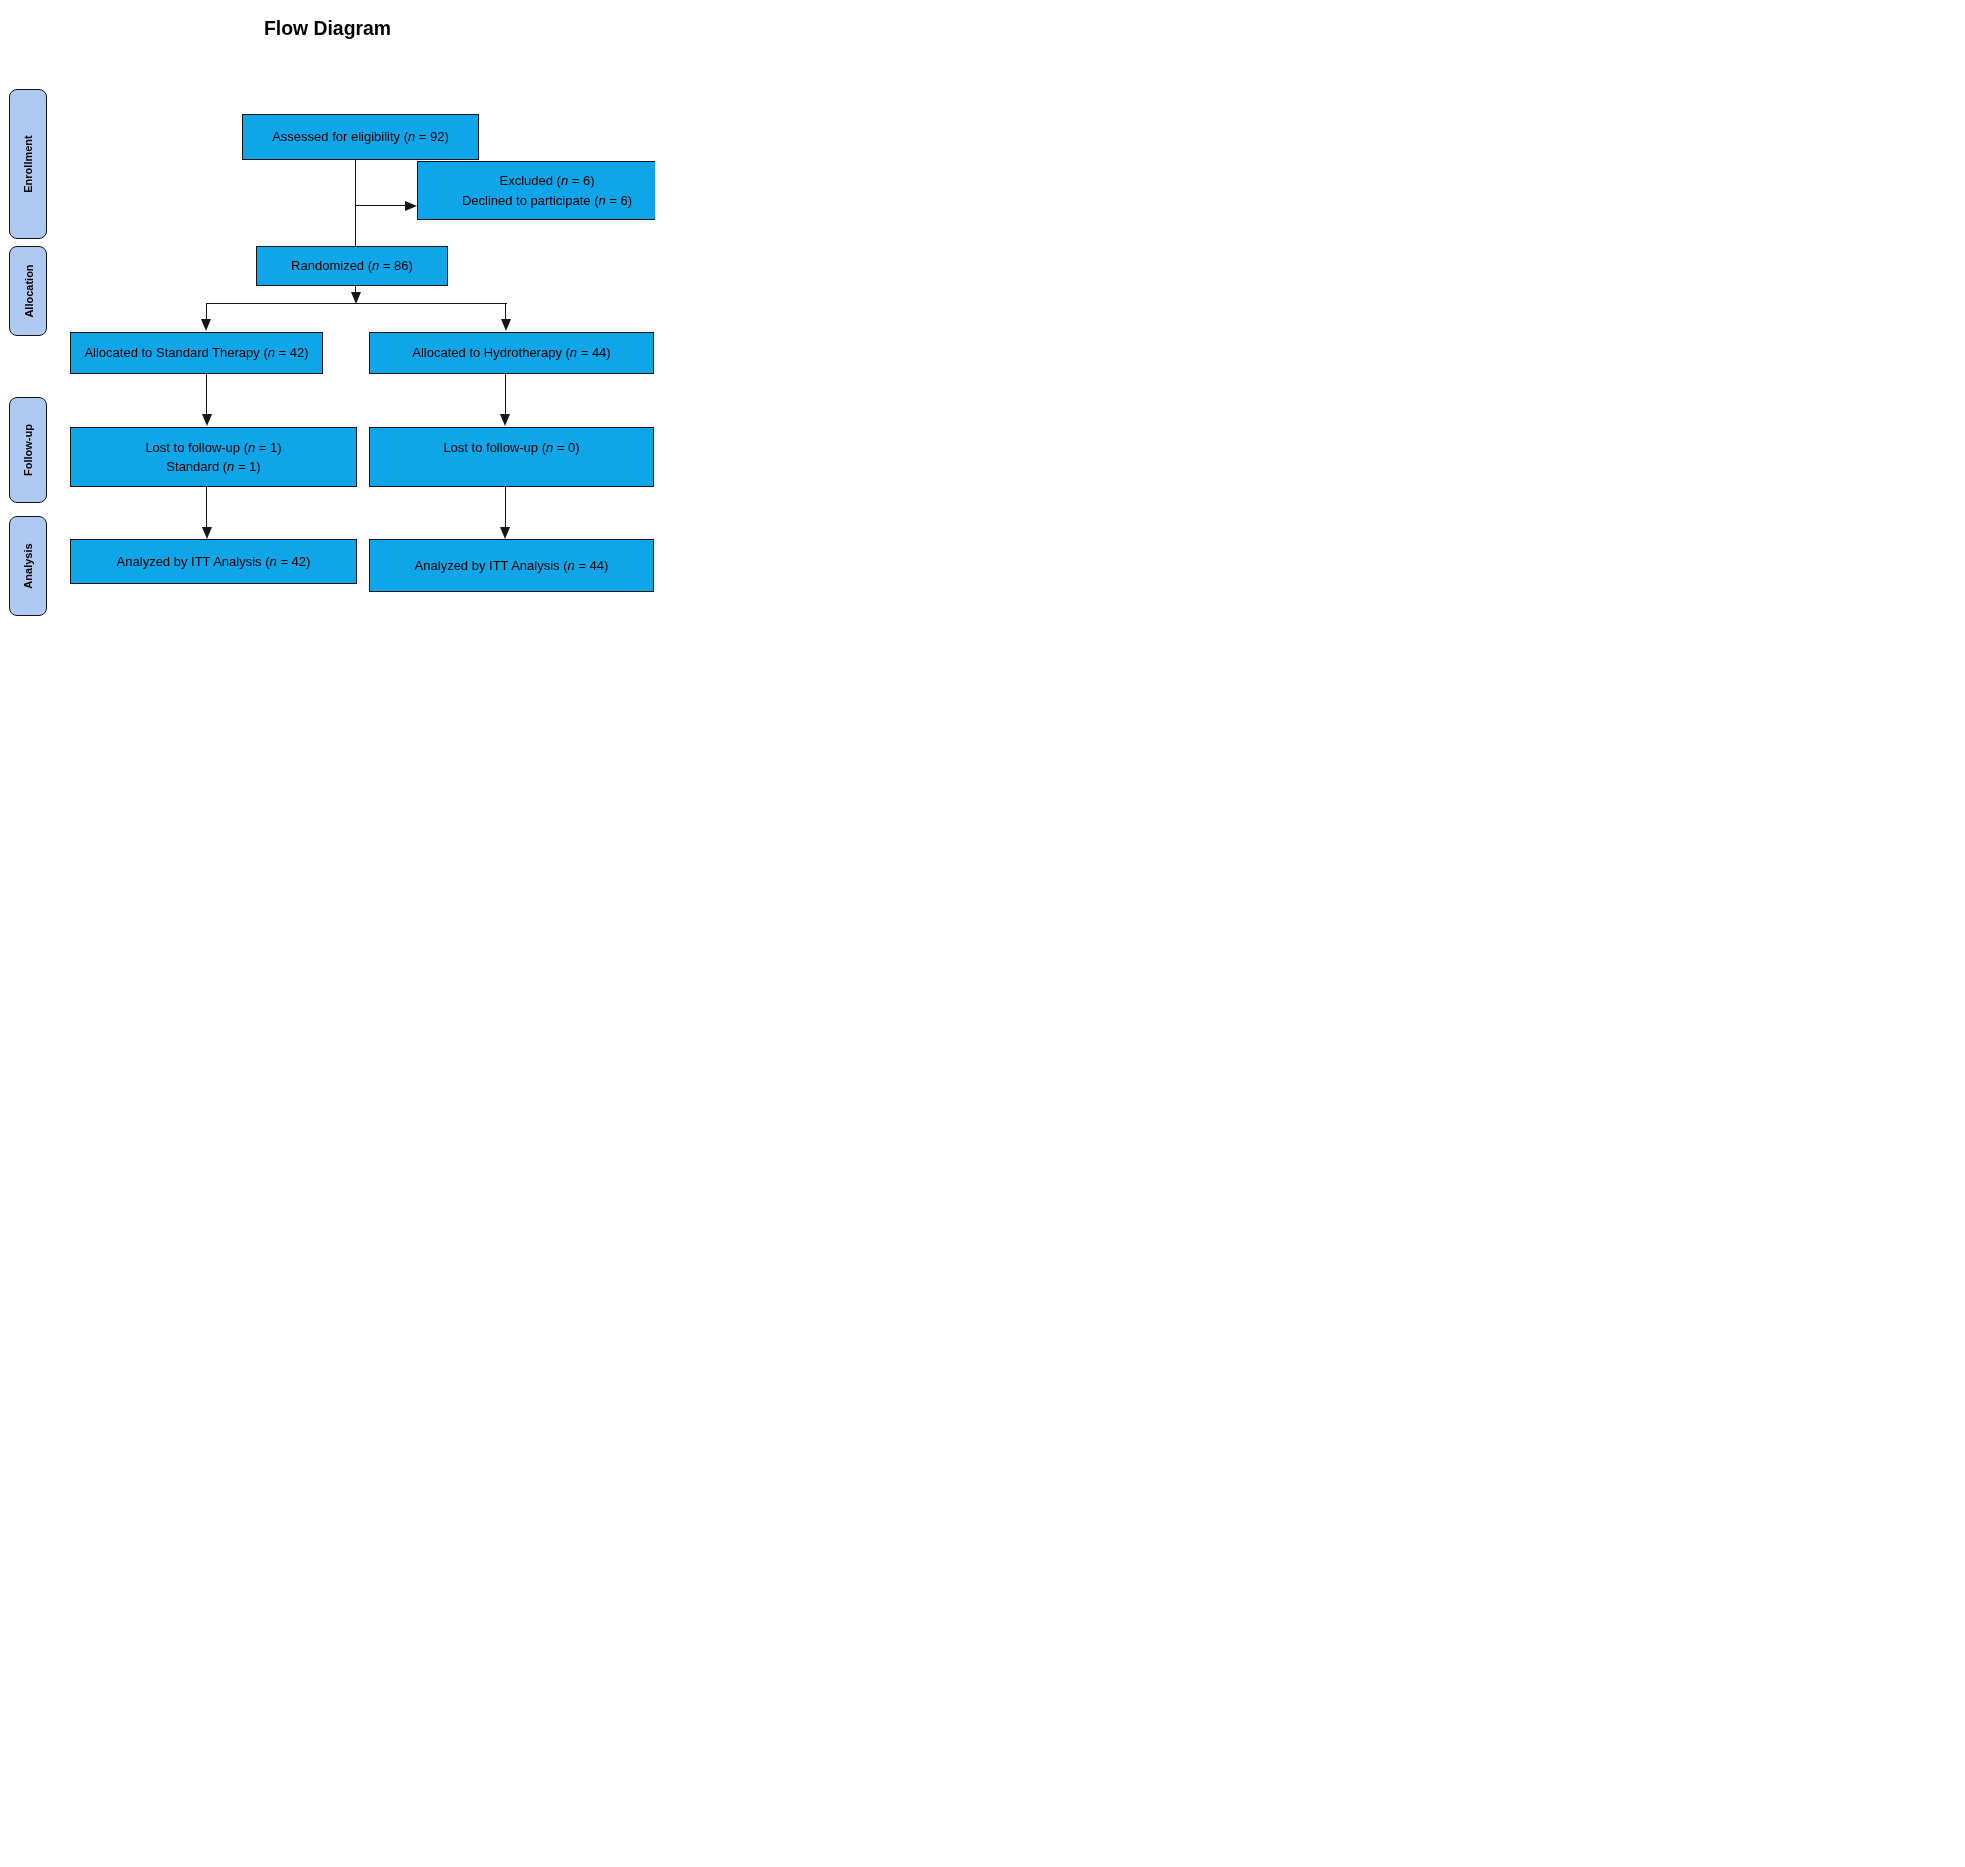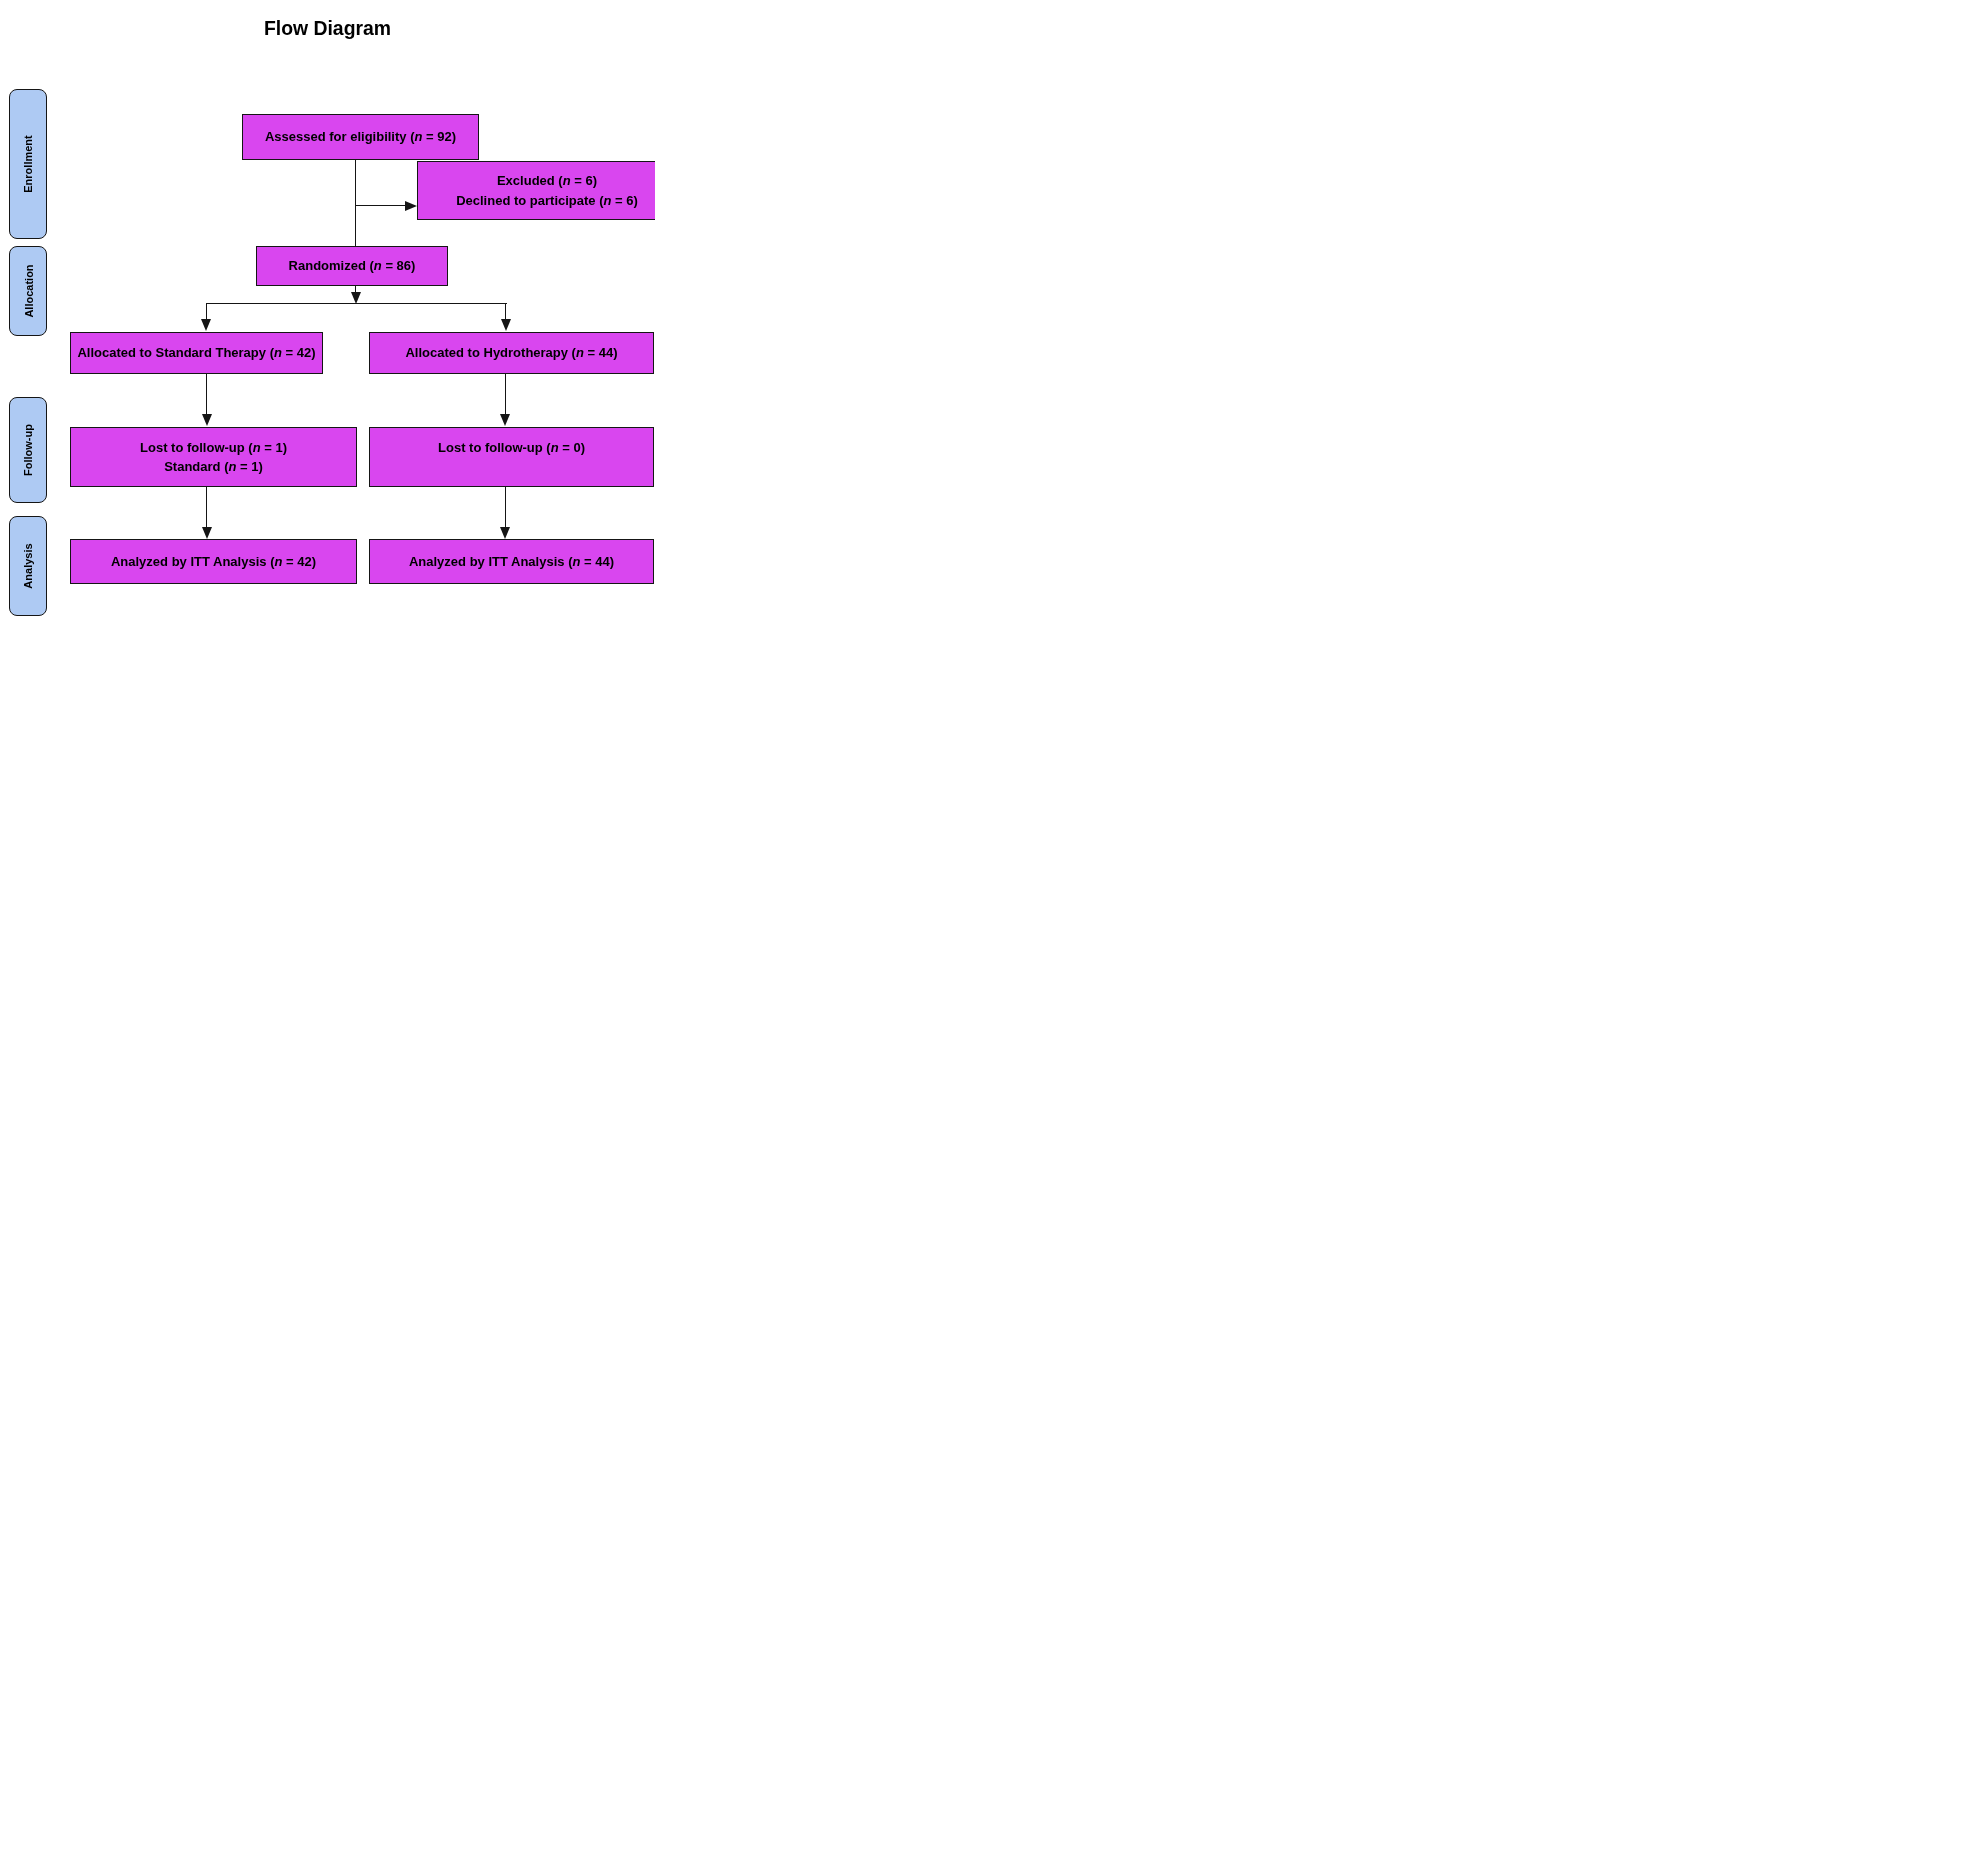--- a/index.html
+++ b/index.html
@@ -43,33 +43,32 @@
   .phase .vtext {
     transform: rotate(-90deg);
     white-space: nowrap;
     font-size: 11px;
     font-weight: bold;
     color: #000000;
   }
   
   .box {
     position: absolute;
-    background: #d946ef;
+    background: #0ea5e9;
     border: 1.1px solid #151515;
     box-sizing: border-box;
     display: flex;
     flex-direction: column;
     align-items: center;
     justify-content: center;
     text-align: center;
     font-size: 13px;
     line-height: 19.4px;
     color: #000000;
     padding: 0 14px;
-    font-weight: bold;
   }
   .box .line { white-space: nowrap; }
   .box.align-top {
     justify-content: flex-start;
     padding-top: 9.7px;
   }
   
   .vline, .hline {
     position: absolute;
     background: #151515;
@@ -163,18 +162,18 @@
   </div>
 
   <div class="box align-top" style="left:369px; top:427px; width:285px; height:60px;">
     <div class="line"><span>Lost to follow-up (</span><i>n</i><span> = 0)</span></div>
   </div>
 
   <div class="box" style="left:70px; top:539px; width:287px; height:45px;">
     <div class="line"><span>Analyzed by ITT Analysis (</span><i>n</i><span> = 42)</span></div>
   </div>
 
-  <div class="box" style="left:369px; top:539px; width:285px; height:45px;">
+  <div class="box" style="left:369px; top:539px; width:285px; height:53px;">
     <div class="line"><span>Analyzed by ITT Analysis (</span><i>n</i><span> = 44)</span></div>
   </div>
 
 </div>
 
 
 </body></html>

